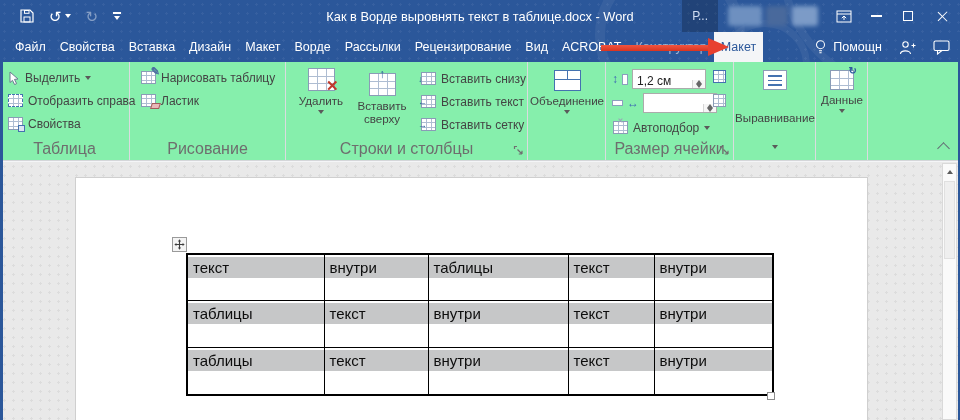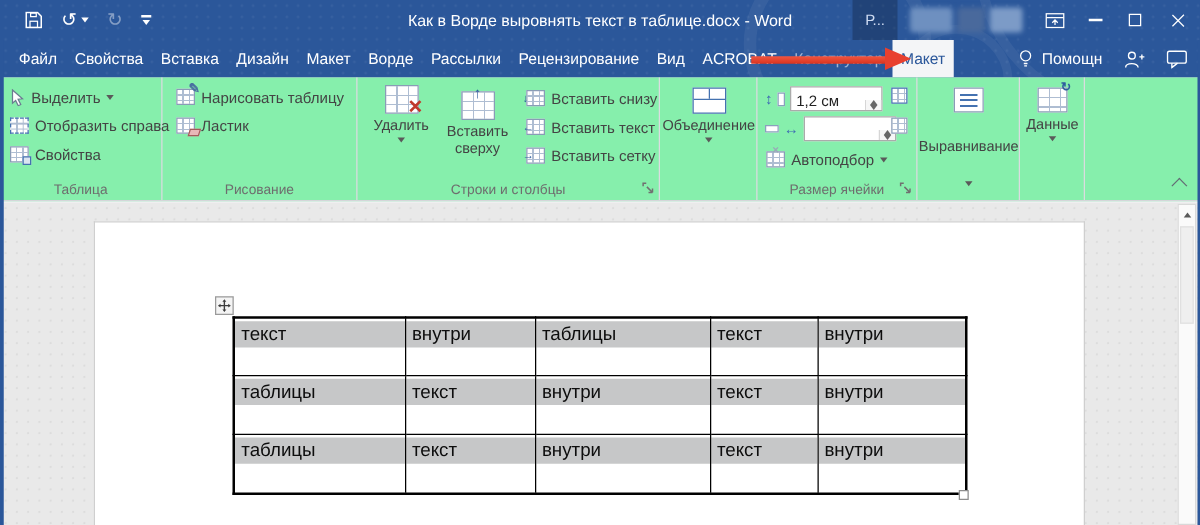--- a/index.html
+++ b/index.html
@@ -43,21 +43,21 @@
   .tab.active{background:#f4f5f7;color:#2b579a;}
   .tab-right{position:absolute;right:10px;top:32px;height:30px;display:flex;align-items:center;gap:17px;color:#fff;text-align:center;}
   .assist{display:flex;align-items:center;gap:6px;font-size:12.5px;}
   .red-arrow{position:absolute;left:601px;top:38px;width:128px;height:18px;z-index:6;}
   .red-arrow .shaft{position:absolute;left:0;top:6.5px;width:107px;height:6px;background:linear-gradient(#f05540,#d93420);}
   .red-arrow .head{position:absolute;right:0;top:0;width:0;height:0;border-left:21px solid #e8402f;border-top:9px solid transparent;border-bottom:9px solid transparent;}
 
   
   .ribbon{position:absolute;top:62px;left:0;width:960px;height:99px;background:#86efac;border-bottom:1px solid #d4d6d9;}
   .rgroup{position:absolute;top:0;bottom:0;border-right:1px solid #dadcdf;}
-  .glabel{position:absolute;bottom:2px;left:0;right:0;text-align:center;font-size:11px;color:#6e6e6e;white-space:nowrap;}
+  .glabel{position:absolute;bottom:2px;left:0;right:0;text-align:center;font-size:16px;color:#6e6e6e;white-space:nowrap;}
   .vstack{position:absolute;left:5px;top:5px;display:flex;flex-direction:column;gap:2px;}
   .small-btn{display:flex;align-items:center;gap:5px;height:21px;padding:0 3px;font-size:12px;color:#444;white-space:nowrap;cursor:default;}
   .grid-ico{position:relative;flex:none;width:15px;height:13px;background:#fff;border:1px solid #8a9cb6;
     background-image:repeating-linear-gradient(to right,transparent 0 4px,#aebdd2 4px 5px),repeating-linear-gradient(to bottom,transparent 0 3.4px,#aebdd2 3.4px 4.4px);}
   .grid-ico.big{width:27px;height:23px;background-image:repeating-linear-gradient(to right,transparent 0 8px,#aebdd2 8px 9px),repeating-linear-gradient(to bottom,transparent 0 6.6px,#aebdd2 6.6px 7.6px);}
   .grid-ico.dashed{border-style:dashed;border-color:#4472b0;}
   .ovl{position:absolute;line-height:1;font-weight:700;color:#2f5e9e;}
   .ovl.x{color:#c0392b;font-size:15px;right:-5px;bottom:-3px;}
   .ovl.up{left:50%;transform:translateX(-50%);top:-6px;font-size:12px;}
   .ovl.left-mid{left:-4px;top:50%;transform:translateY(-50%);font-size:9px;}

